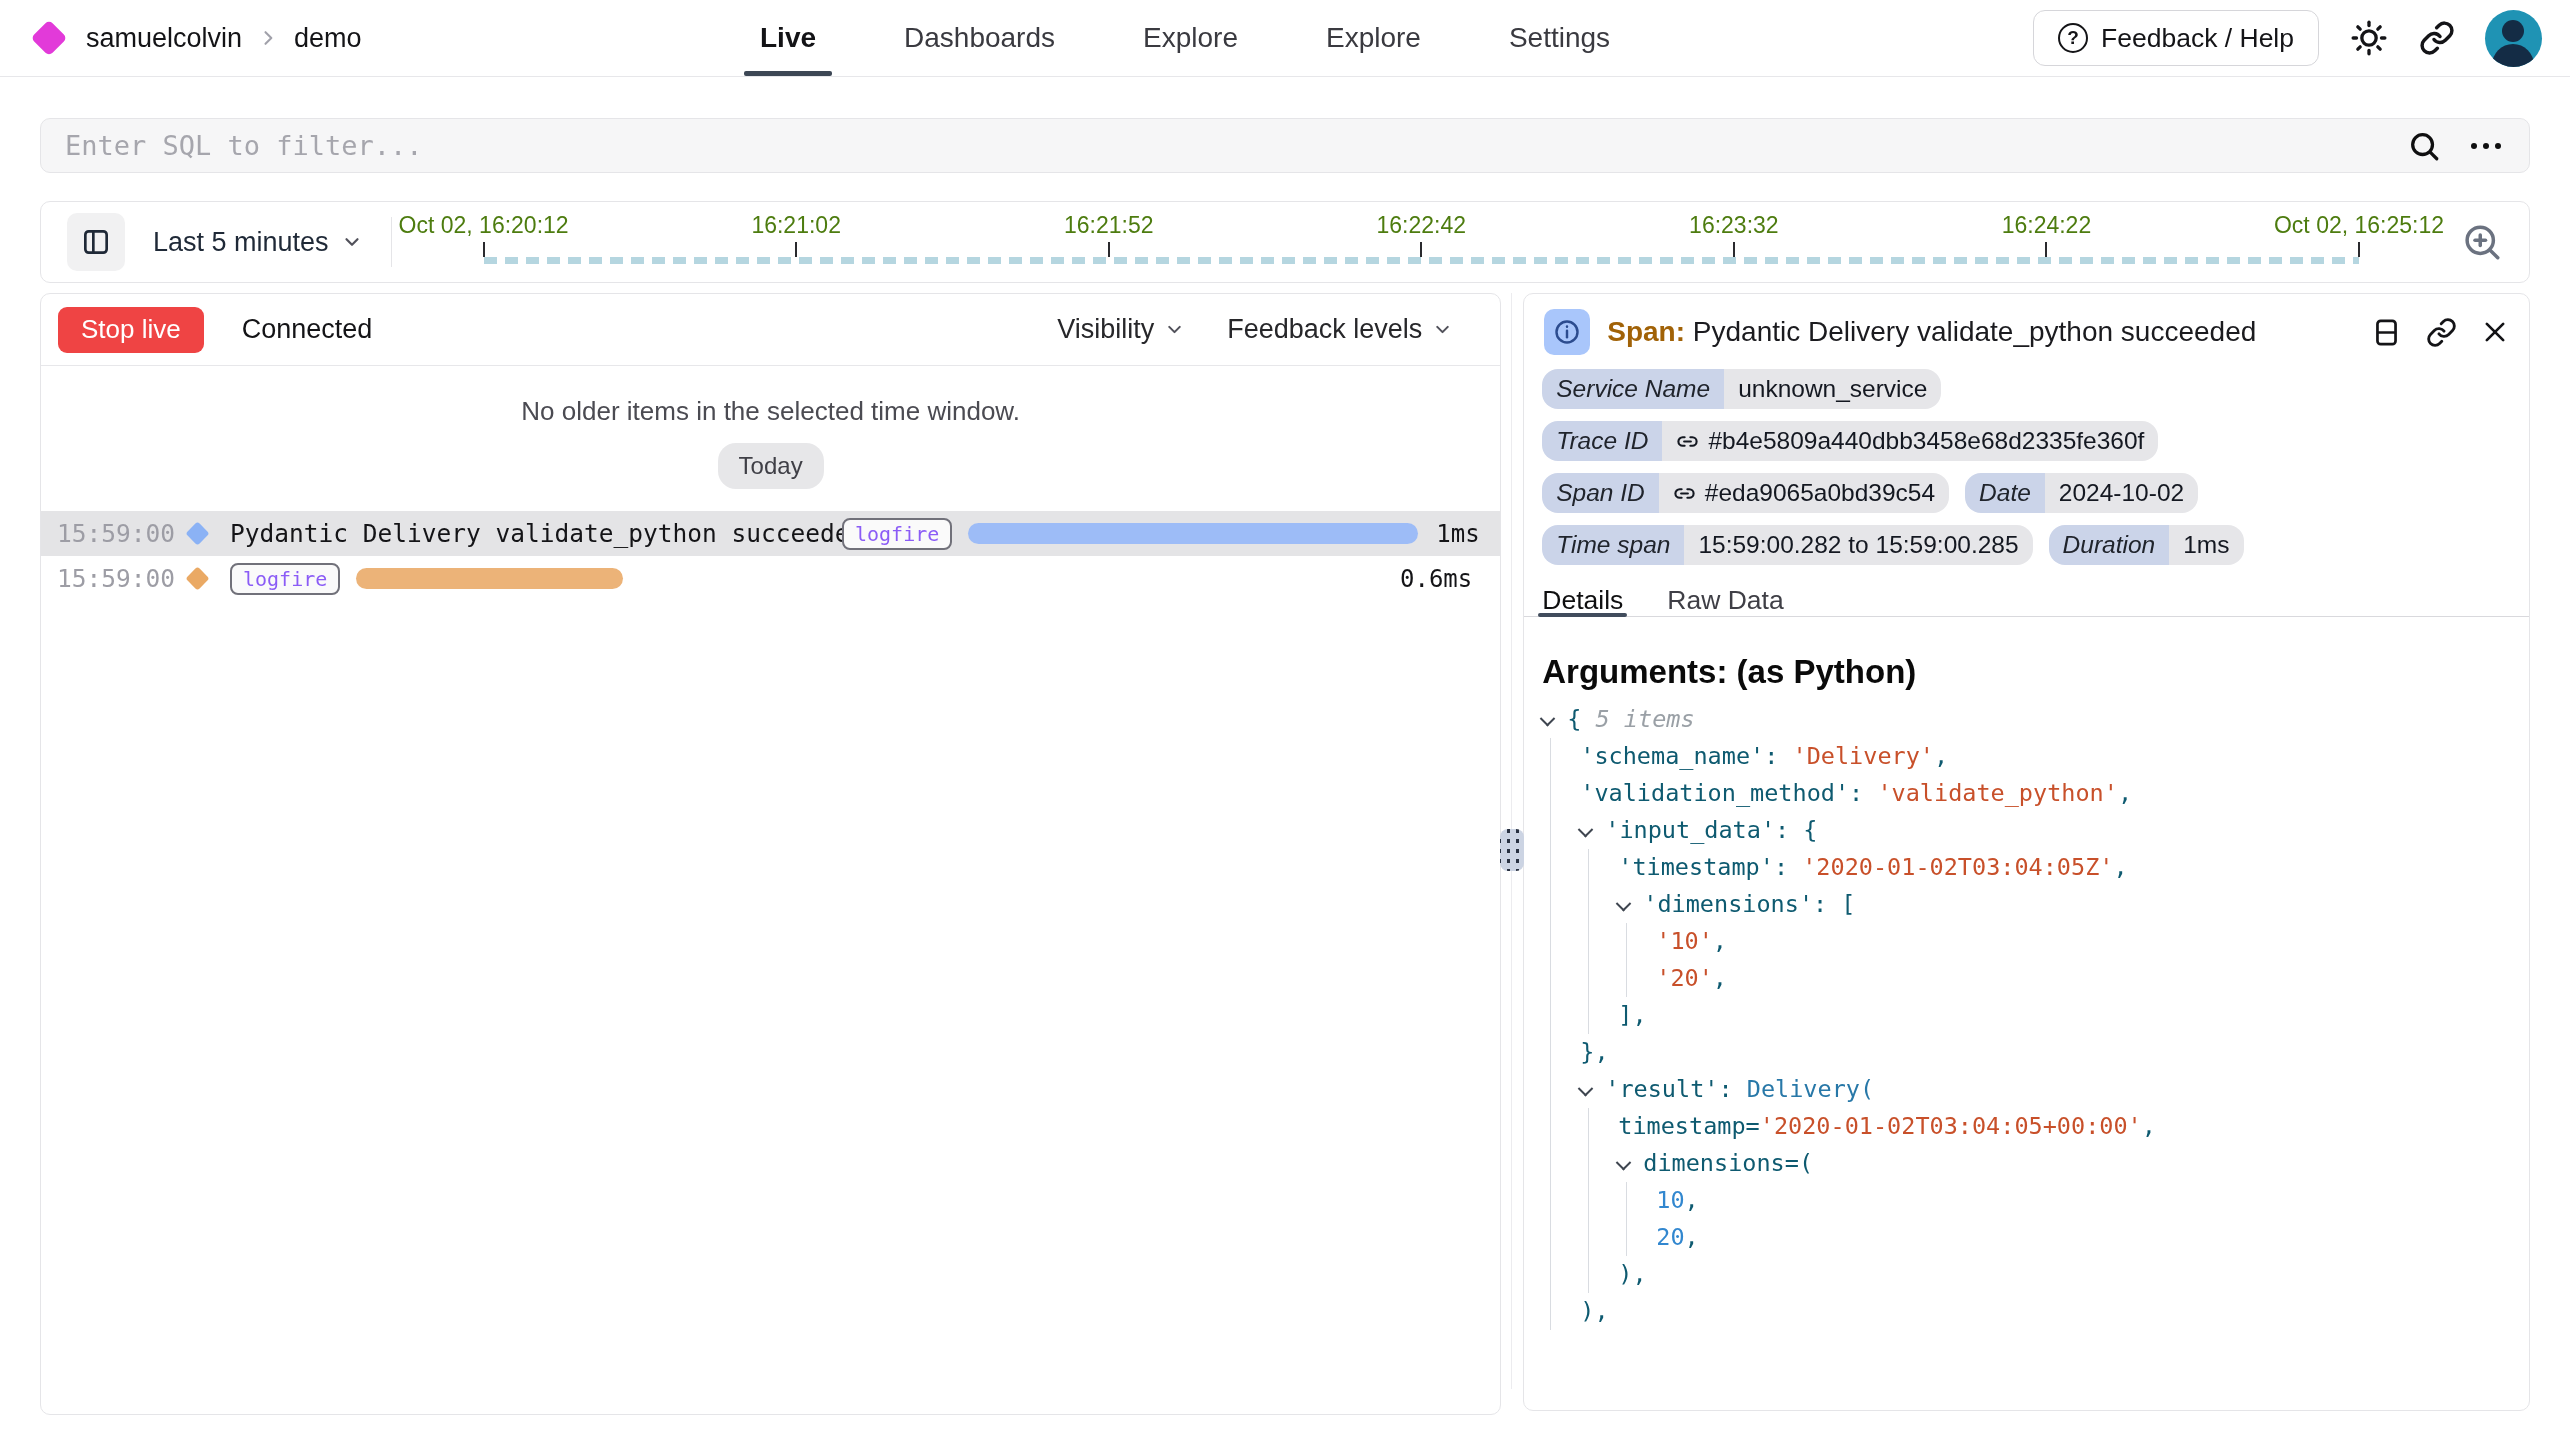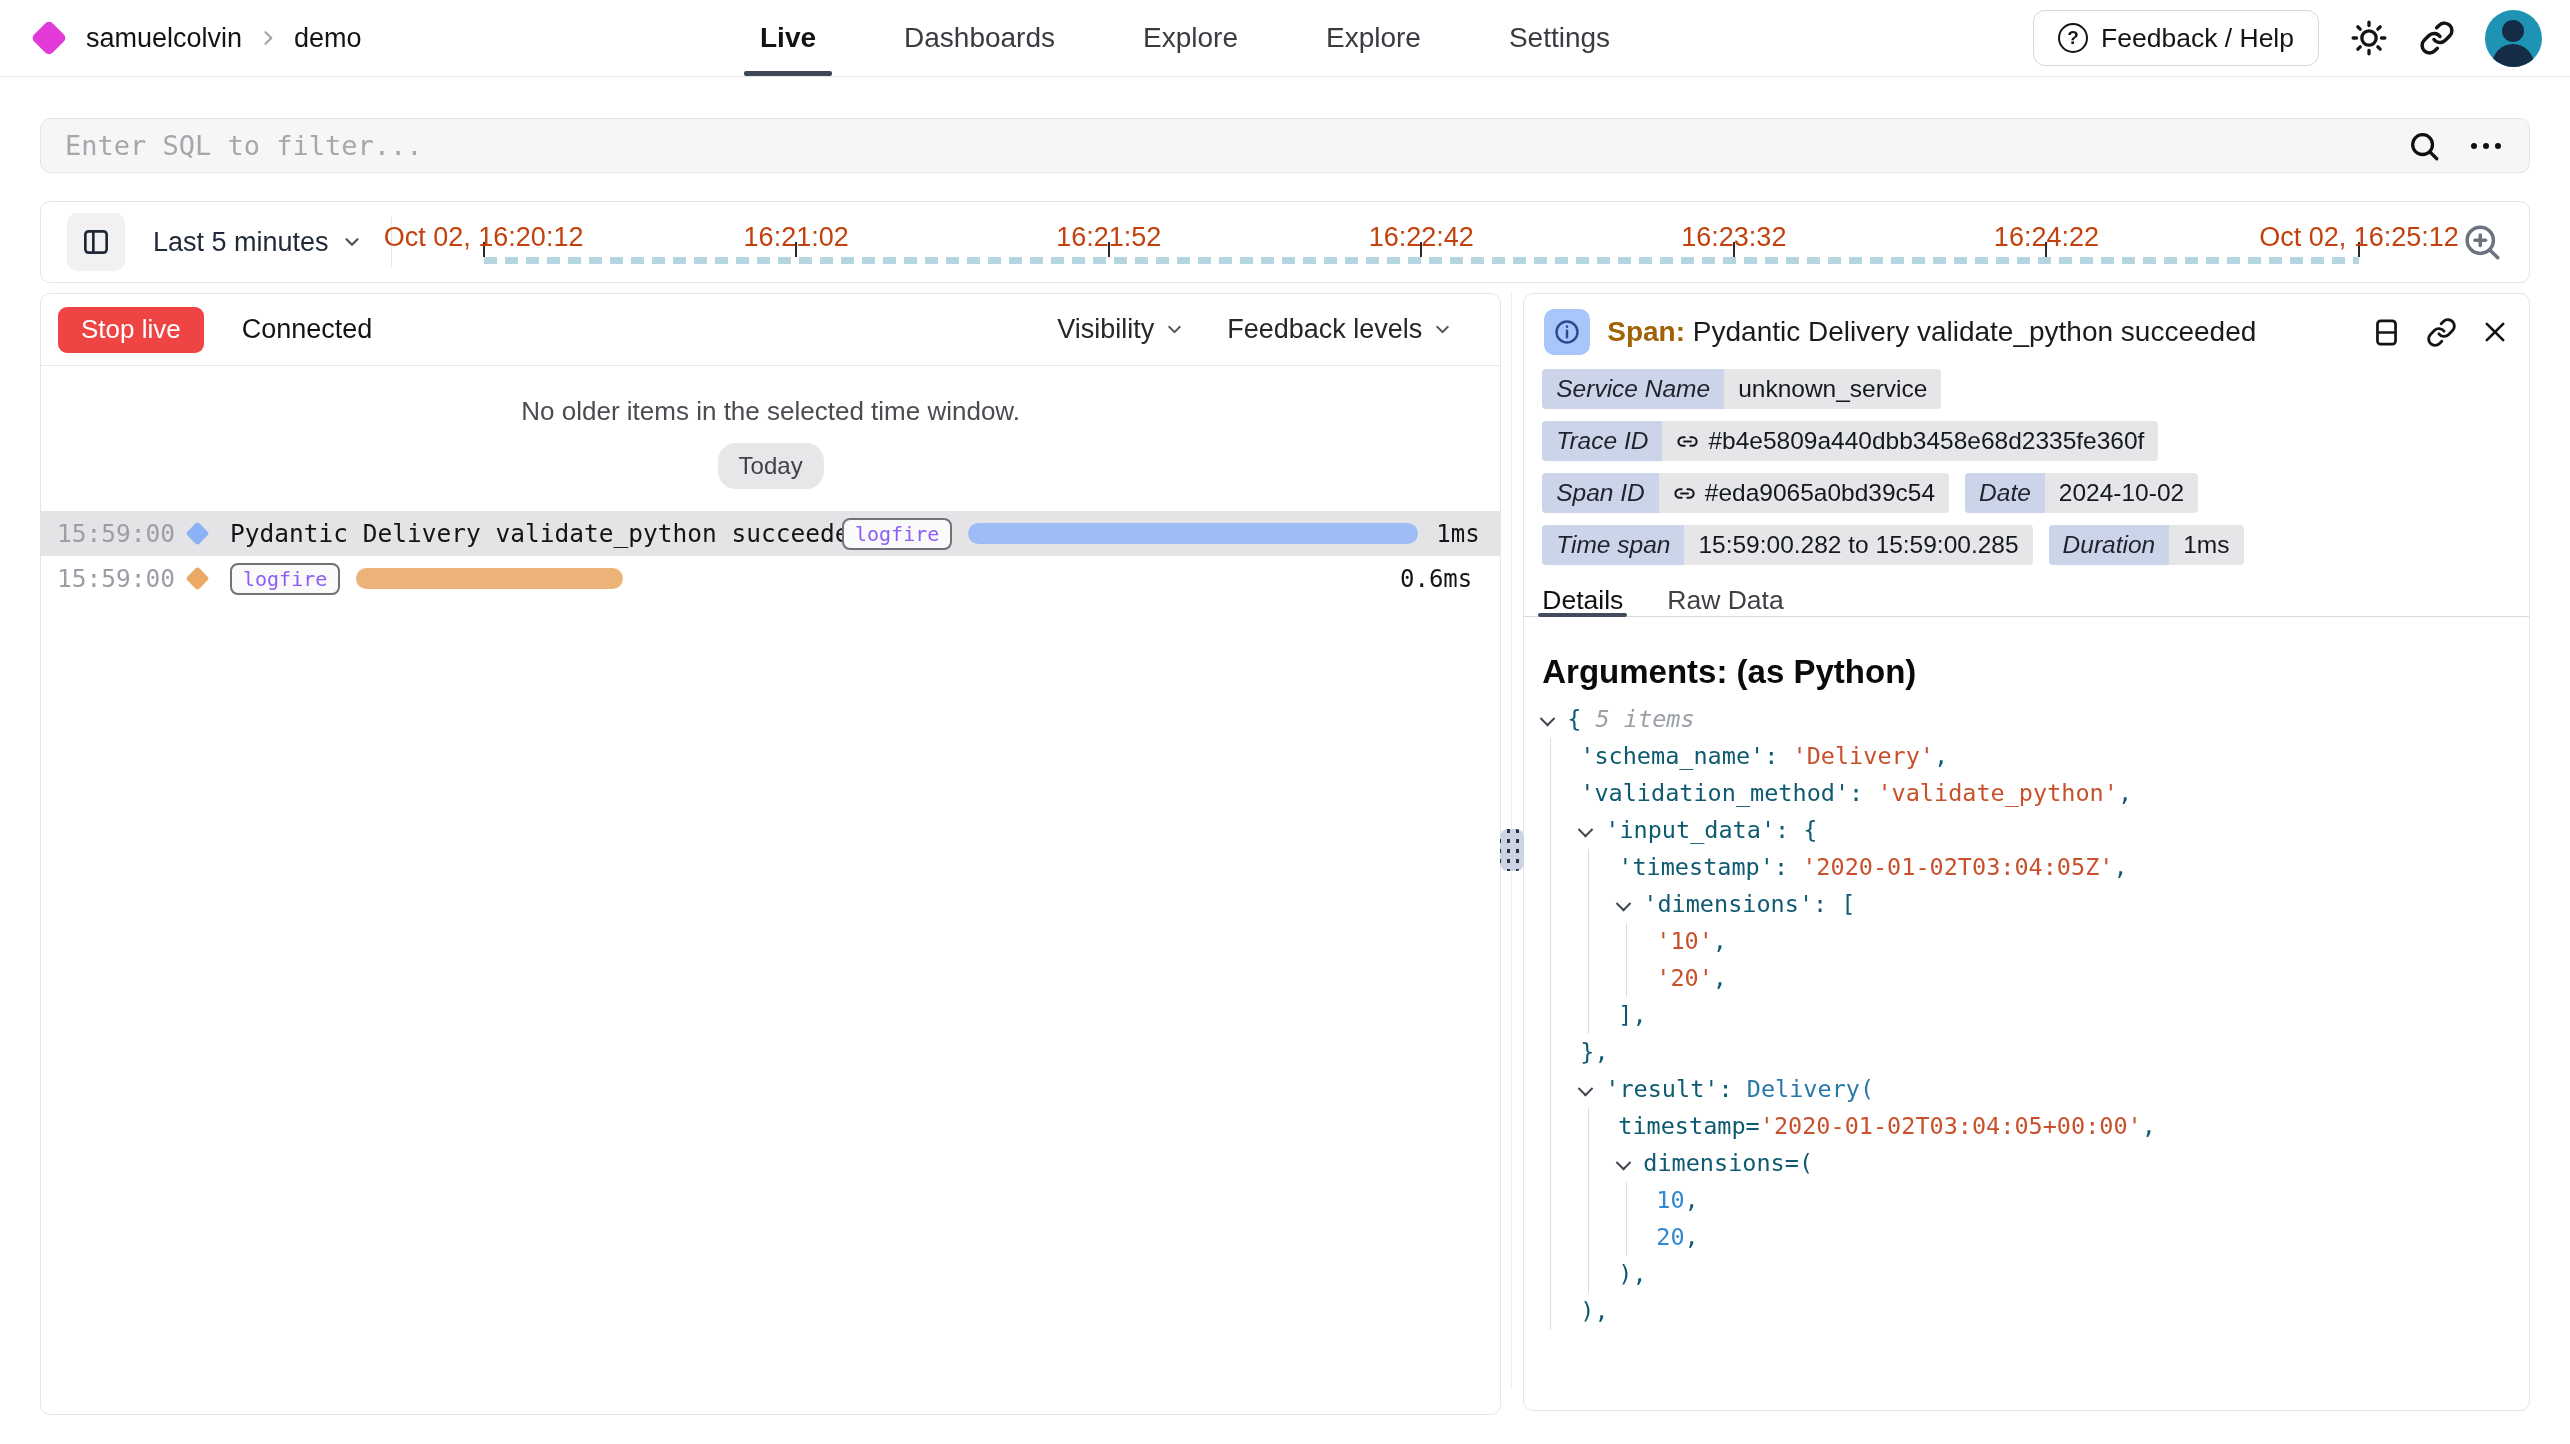--- a/index.html
+++ b/index.html
@@ -33,21 +33,21 @@
 
   
   .timebar { margin:28px 40px 0; height:82px; border:1px solid #e5e5e8; border-radius:10px; display:flex; align-items:center; }
   .tb-toggle { width:58px; height:58px; margin-left:26px; background:#f1f1f2; border:none; border-radius:10px; display:flex; align-items:center; justify-content:center; cursor:pointer; }
   .tb-range { display:flex; align-items:center; gap:12px; margin-left:28px; background:none; border:none; font-size:27px; font-weight:500; color:#1f2937; cursor:pointer; font-family:inherit; }
   .tb-divider { width:1px; height:50px; background:#e5e5e8; margin:0 10px 0 28px; }
   .tl-track { flex:1; position:relative; height:100%; }
   .tl-inner { position:absolute; left:82px; right:96px; top:0; bottom:0; }
   .tl-dash { position:absolute; left:0; right:0; bottom:18px; height:7px; background:repeating-linear-gradient(90deg,#b5d6e0 0 13px, rgba(0,0,0,0) 13px 21px); }
   .tl-tick { position:absolute; bottom:25px; width:2px; height:15px; background:#2a2a2e; }
-  .tl-label { position:absolute; bottom:29px; transform:translateX(-50%); font-size:27px; color:#c2410c; white-space:nowrap; }
+  .tl-label { position:absolute; bottom:43px; transform:translateX(-50%); font-size:23px; color:#4d7c0f; white-space:nowrap; }
   .tb-zoom { margin:0 26px 0 6px; background:none; border:none; cursor:pointer; }
 
   
   main { margin:10px 40px 0; display:flex; }
   .live-panel { width:1466px; height:1122px; border:1px solid #e5e5e8; border-radius:10px; overflow:hidden; background:#fff; }
   .gutter { width:22px; position:relative; flex:none; }
   .gutter::before { content:""; position:absolute; left:10px; top:0; bottom:26px; width:1px; background:#ececef; }
   .grip { position:absolute; left:-1px; top:536px; width:24px; height:42px; background:#ccd4e3; border-radius:8px; background-image:radial-gradient(#283040 1.7px, rgba(0,0,0,0) 2px); background-size:9px 10px; background-position:4px 7px; background-repeat:repeat; cursor:col-resize; }
   .detail-panel { width:1010px; height:1118px; border:1px solid #e5e5e8; border-radius:10px; overflow:hidden; background:#fff; }
 
@@ -73,21 +73,21 @@
   .dur-label { flex:1; text-align:right; font-size:24px; color:#141417; padding-right:12px; }
 
   
   .detail-header { display:flex; align-items:center; padding:15px 20px 10px; }
   .info-chip { width:46px; height:46px; border-radius:10px; background:#a9c6fb; display:flex; align-items:center; justify-content:center; flex:none; }
   .detail-title { margin-left:17px; font-size:28px; color:#1b1b1f; white-space:nowrap; overflow:hidden; }
   .detail-title b { color:#a16207; font-weight:700; }
   .detail-icons { margin-left:auto; display:flex; align-items:center; gap:24px; }
   .badges { padding:4px 18px 0; }
   .badge-row { display:flex; gap:16px; margin-bottom:12px; }
-  .kv-badge { display:inline-flex; border-radius:4px; overflow:hidden; font-size:24.5px; }
+  .kv-badge { display:inline-flex; border-radius:16px; overflow:hidden; font-size:24.5px; }
   .kv-label { background:#cbd4e9; color:#20242c; font-style:italic; padding:6px 14px; display:flex; align-items:center; }
   .kv-value { background:#e6e6e9; color:#141821; padding:6px 14px; display:flex; align-items:center; gap:9px; }
   .tabs { margin-top:20px; padding:0 18px; border-bottom:1px solid #d9d9dd; display:flex; gap:44px; }
   .tab { position:relative; font-size:26.5px; color:#3f3f46; cursor:pointer; }
   .tab.active { color:#0f0f10; font-weight:500; }
   .tab.active::after { content:""; position:absolute; left:-4px; right:-4px; bottom:-1px; height:4px; background:#414c5c; border-radius:2px; }
   .args-heading { margin-top:36px; padding:0 18px; font-size:33px; font-weight:700; color:#0a0a0a; }
   .code { padding:10px 18px 0; font-family:"DejaVu Sans Mono", monospace; font-size:23.5px; line-height:37px; }
   .code-line { white-space:pre; }
   .code-children { margin-left:8px; border-left:1px solid #d9dce1; padding-left:29px; }

